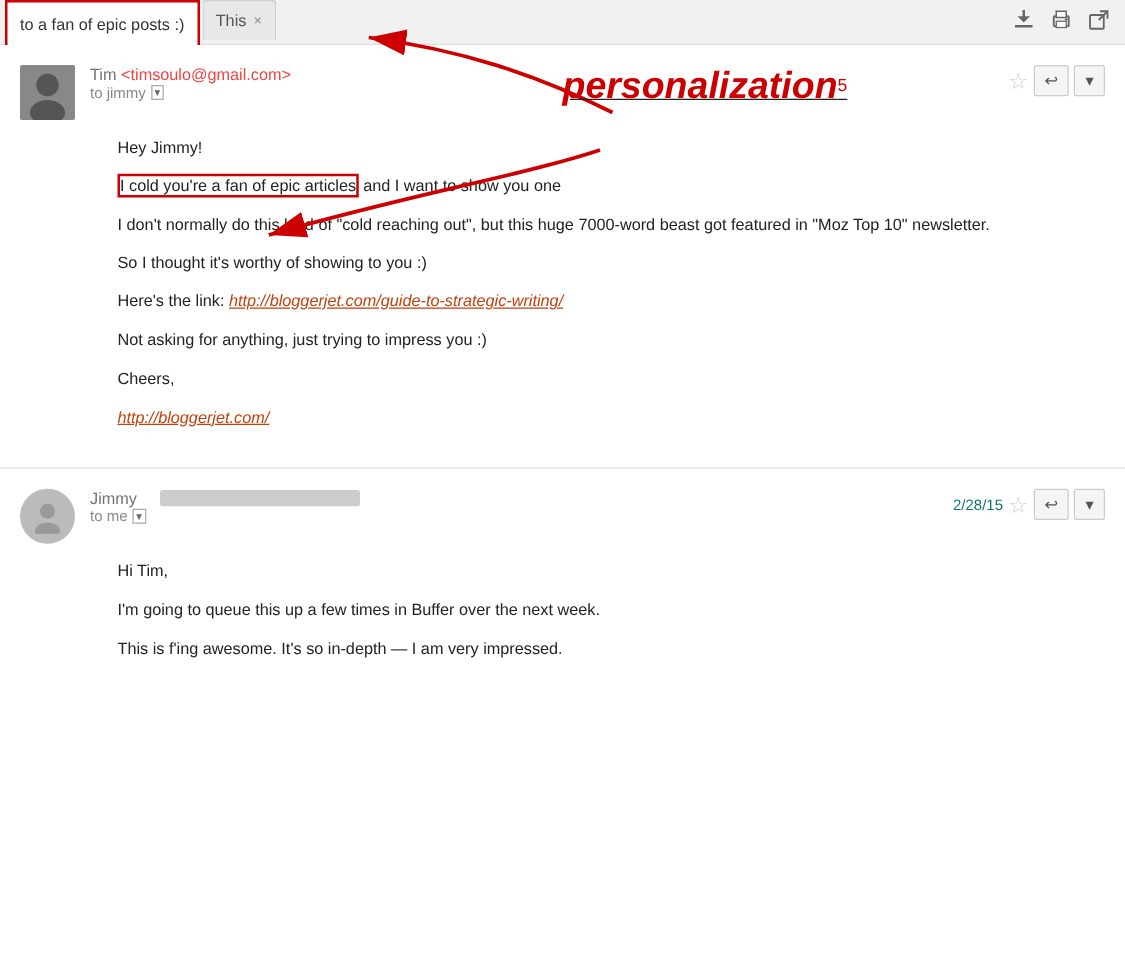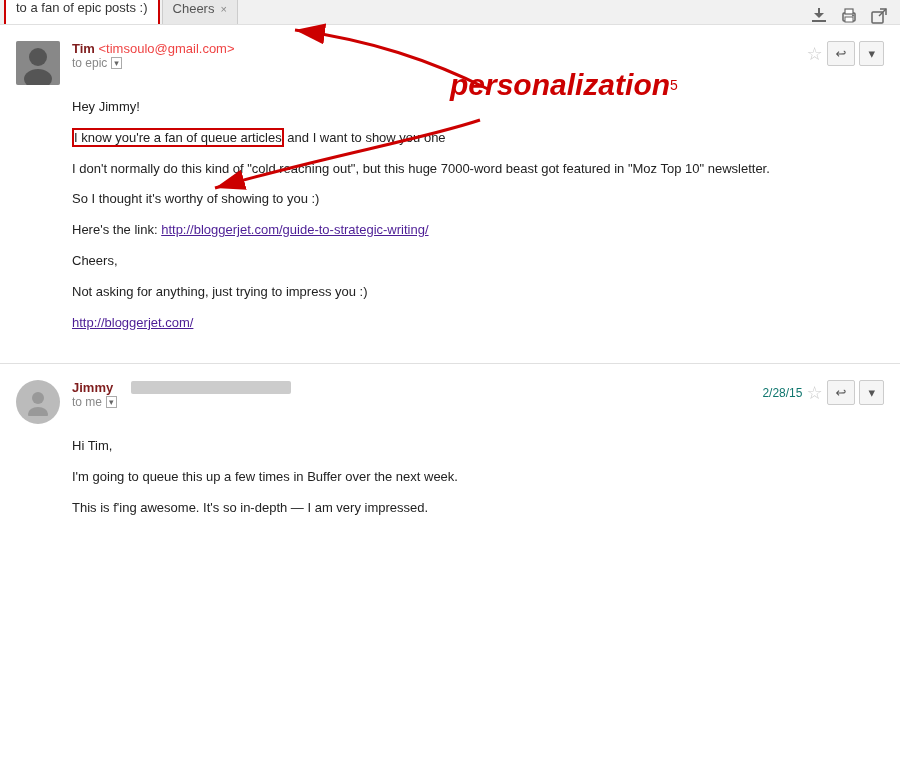--- a/index.html
+++ b/index.html
@@ -13,25 +13,25 @@
     .gmail-window {
       background: #fff;
       width: 900px;
       min-height: 774px;
       position: relative;
     }
 
     
     .tab-bar {
       display: flex;
-      align-items: flex-end;
+      align-items: flex-start;
       background: #f1f1f1;
       border-bottom: 1px solid #e0e0e0;
       padding: 0;
-      height: 25px;
+      height: 36px;
       position: relative;
     }
 
     .tab-subject {
       display: inline-flex;
       align-items: center;
       background: #fff;
       border: 2px solid #cc0000;
       border-bottom: none;
       padding: 4px 10px;
@@ -112,23 +112,23 @@
       flex-shrink: 0;
       overflow: hidden;
       background: #ccc;
     }
 
     .sender-info {
       flex: 1;
     }
 
     .sender-name {
-      font-weight: bold;
-      font-size: 13px;
-      color: #7f1d1d;
+      font-weight: normal;
+      font-size: 13px;
+      color: #737373;
     }
 
     .sender-email {
       font-weight: normal;
       color: #ef4444;
     }
 
     .sender-to {
       font-size: 12px;
       color: #888;
@@ -173,31 +173,33 @@
 
     .email-body {
       padding-left: 56px;
       line-height: 1.6;
       font-size: 13px;
       color: #222;
     }
 
     .email-body p {
       margin-bottom: 10px;
+      margin-left: 22px;
     }
 
     .highlighted-text {
       border: 2px solid #cc0000;
       display: inline;
     }
 
     .link {
-      color: #4c1d95;
+      color: #c2410c;
       text-decoration: underline;
       cursor: pointer;
+      font-style: italic;
     }
 
     
     .arrows-container {
       position: absolute;
       top: 0;
       left: 0;
       width: 900px;
       height: 240px;
       pointer-events: none;
@@ -240,21 +242,21 @@
 </head>
 <body>
 
 <div class="gmail-window">
 
   <div class="tab-bar">
     <div class="tab-subject">
       <span>to a fan of epic posts :)</span>
     </div>
     <div class="tab-inbox">
-      <span>Cheers</span>
+      <span>This</span>
       <span class="tab-close">×</span>
     </div>
 
     <div class="toolbar-icons">
       <div class="toolbar-icon">
 
         <svg width="18" height="18" viewBox="0 0 18 18" fill="none">
           <rect x="2" y="13" width="14" height="2" fill="#666"></rect>
           <polygon points="9,11 4,6 14,6" fill="#666"></polygon>
           <rect x="8" y="1" width="2" height="7" fill="#666"></rect>
@@ -290,43 +292,43 @@
             <circle cx="22" cy="16" r="9" fill="#555"></circle>
             <ellipse cx="22" cy="38" rx="14" ry="10" fill="#555"></ellipse>
           </svg>
         </div>
         <div class="sender-info">
           <div>
             <span class="sender-name">Tim</span>
             <span class="sender-email">&lt;timsoulo@gmail.com&gt;</span>
           </div>
           <div class="sender-to">
-            <span>to epic</span>
+            <span>to jimmy</span>
             <span class="dropdown-arrow">▾</span>
           </div>
         </div>
         <div class="email-actions">
           <span class="star-icon">☆</span>
           <button class="action-btn">↩</button>
           <button class="action-btn">▾</button>
         </div>
       </div>
 
       <div class="email-body">
         <p>Hey Jimmy!</p>
         <p>
-          <span class="highlighted-text">I know you're a fan of queue articles</span><span> and I want to show you one</span>
+          <span class="highlighted-text">I cold you're a fan of epic articles</span><span> and I want to show you one</span>
         </p>
         <p>I don't normally do this kind of "cold reaching out", but this huge 7000-word beast got featured in "Moz Top 10" newsletter.</p>
         <p>So I thought it's worthy of showing to you :)</p>
         <p>
           <span>Here's the link: </span><a class="link" href="#">http://bloggerjet.com/guide-to-strategic-writing/</a>
         </p>
+        <p>Not asking for anything, just trying to impress you :)</p>
         <p>Cheers,</p>
-        <p>Not asking for anything, just trying to impress you :)</p>
         <p><a class="link" href="#">http://bloggerjet.com/</a></p>
       </div>
     </div>
 
     <div class="email-message-2">
       <div class="email-header">
         <div class="avatar-gray">
           <svg width="28" height="28" viewBox="0 0 28 28">
             <circle cx="14" cy="10" r="6" fill="#999"></circle>
             <ellipse cx="14" cy="26" rx="10" ry="7" fill="#999"></ellipse>
@@ -365,17 +367,17 @@
       <marker id="arrowhead" markerWidth="10" markerHeight="7" refX="10" refY="3.5" orient="auto">
         <polygon points="0 0, 10 3.5, 0 7" fill="#cc0000"></polygon>
       </marker>
     </defs>
 
     <path d="M 490 90 C 430 60, 370 40, 295 30" stroke="#cc0000" stroke-width="3" fill="none" marker-end="url(#arrowhead)"></path>
 
     <path d="M 480 120 C 420 140, 330 155, 215 188" stroke="#cc0000" stroke-width="3" fill="none" marker-end="url(#arrowhead)"></path>
   </svg>
 
-  <div style="position:absolute; top:68px; left:450px; pointer-events:none; z-index:6;">
+  <div style="position:absolute; top:52px; left:450px; pointer-events:none; z-index:6;text-decoration:underline;">
     <span style="color:#cc0000; font-size:30px; font-weight:bold; font-style:italic; font-family:Arial,sans-serif;">personalization</span><span style="color:#cc0000; font-size:14px; vertical-align:super; font-family:Arial,sans-serif;">5</span>
   </div>
 
 </div>
 
 </body></html>

